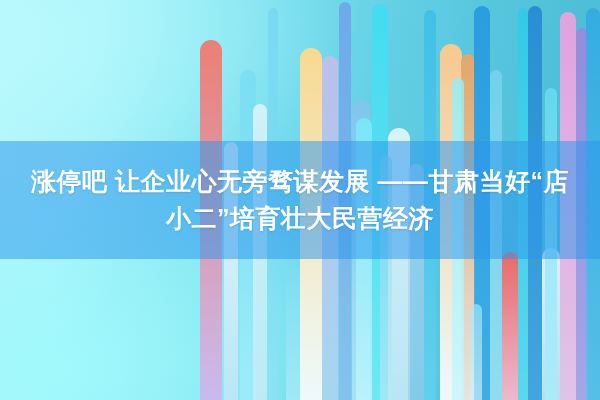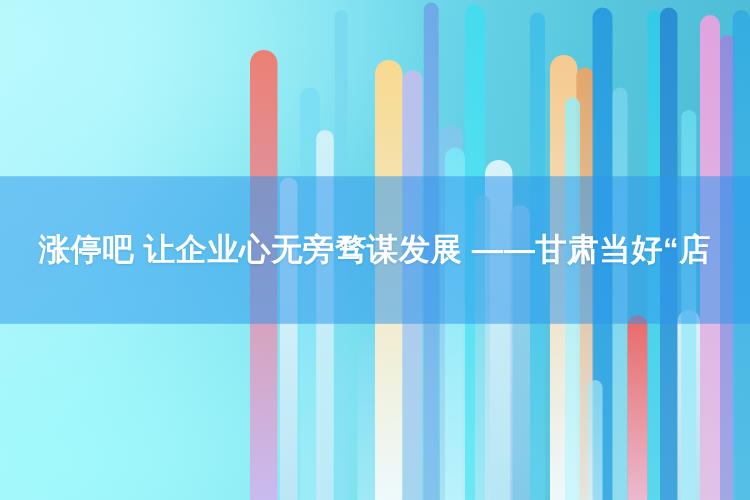--- a/index.html
+++ b/index.html
@@ -120,15 +120,16 @@
       <div class="bar" style="left: 452px; width: 12px; height: 322px; opacity: 0.8; background: linear-gradient(rgb(143, 240, 251) 0%, rgb(198, 247, 253) 100%);"></div>
       <div class="bar" style="left: 545px; width: 12px; height: 312px; opacity: 0.72; background: linear-gradient(rgb(111, 224, 246) 0%, rgb(168, 238, 250) 100%);"></div>
       <div class="bar" style="left: 286px; width: 14px; height: 132px; opacity: 0.72; background: linear-gradient(rgb(127, 220, 243) 0%, rgb(174, 236, 249) 100%);"></div>
       <div class="bar" style="left: 470px; width: 12px; height: 96px; opacity: 0.66; background: linear-gradient(rgb(167, 231, 247) 0%, rgb(205, 243, 252) 100%);"></div>
     </div>
 
   <div class="band"></div>
 
   <div class="headline">
     <span class="ln">涨停吧 让企业心无旁骛谋发展 ——甘肃当好“店</span>
+    <span class="ln">小二”培育壮大民营经济</span>
   </div>
 
 </div>
 
 </body></html>

